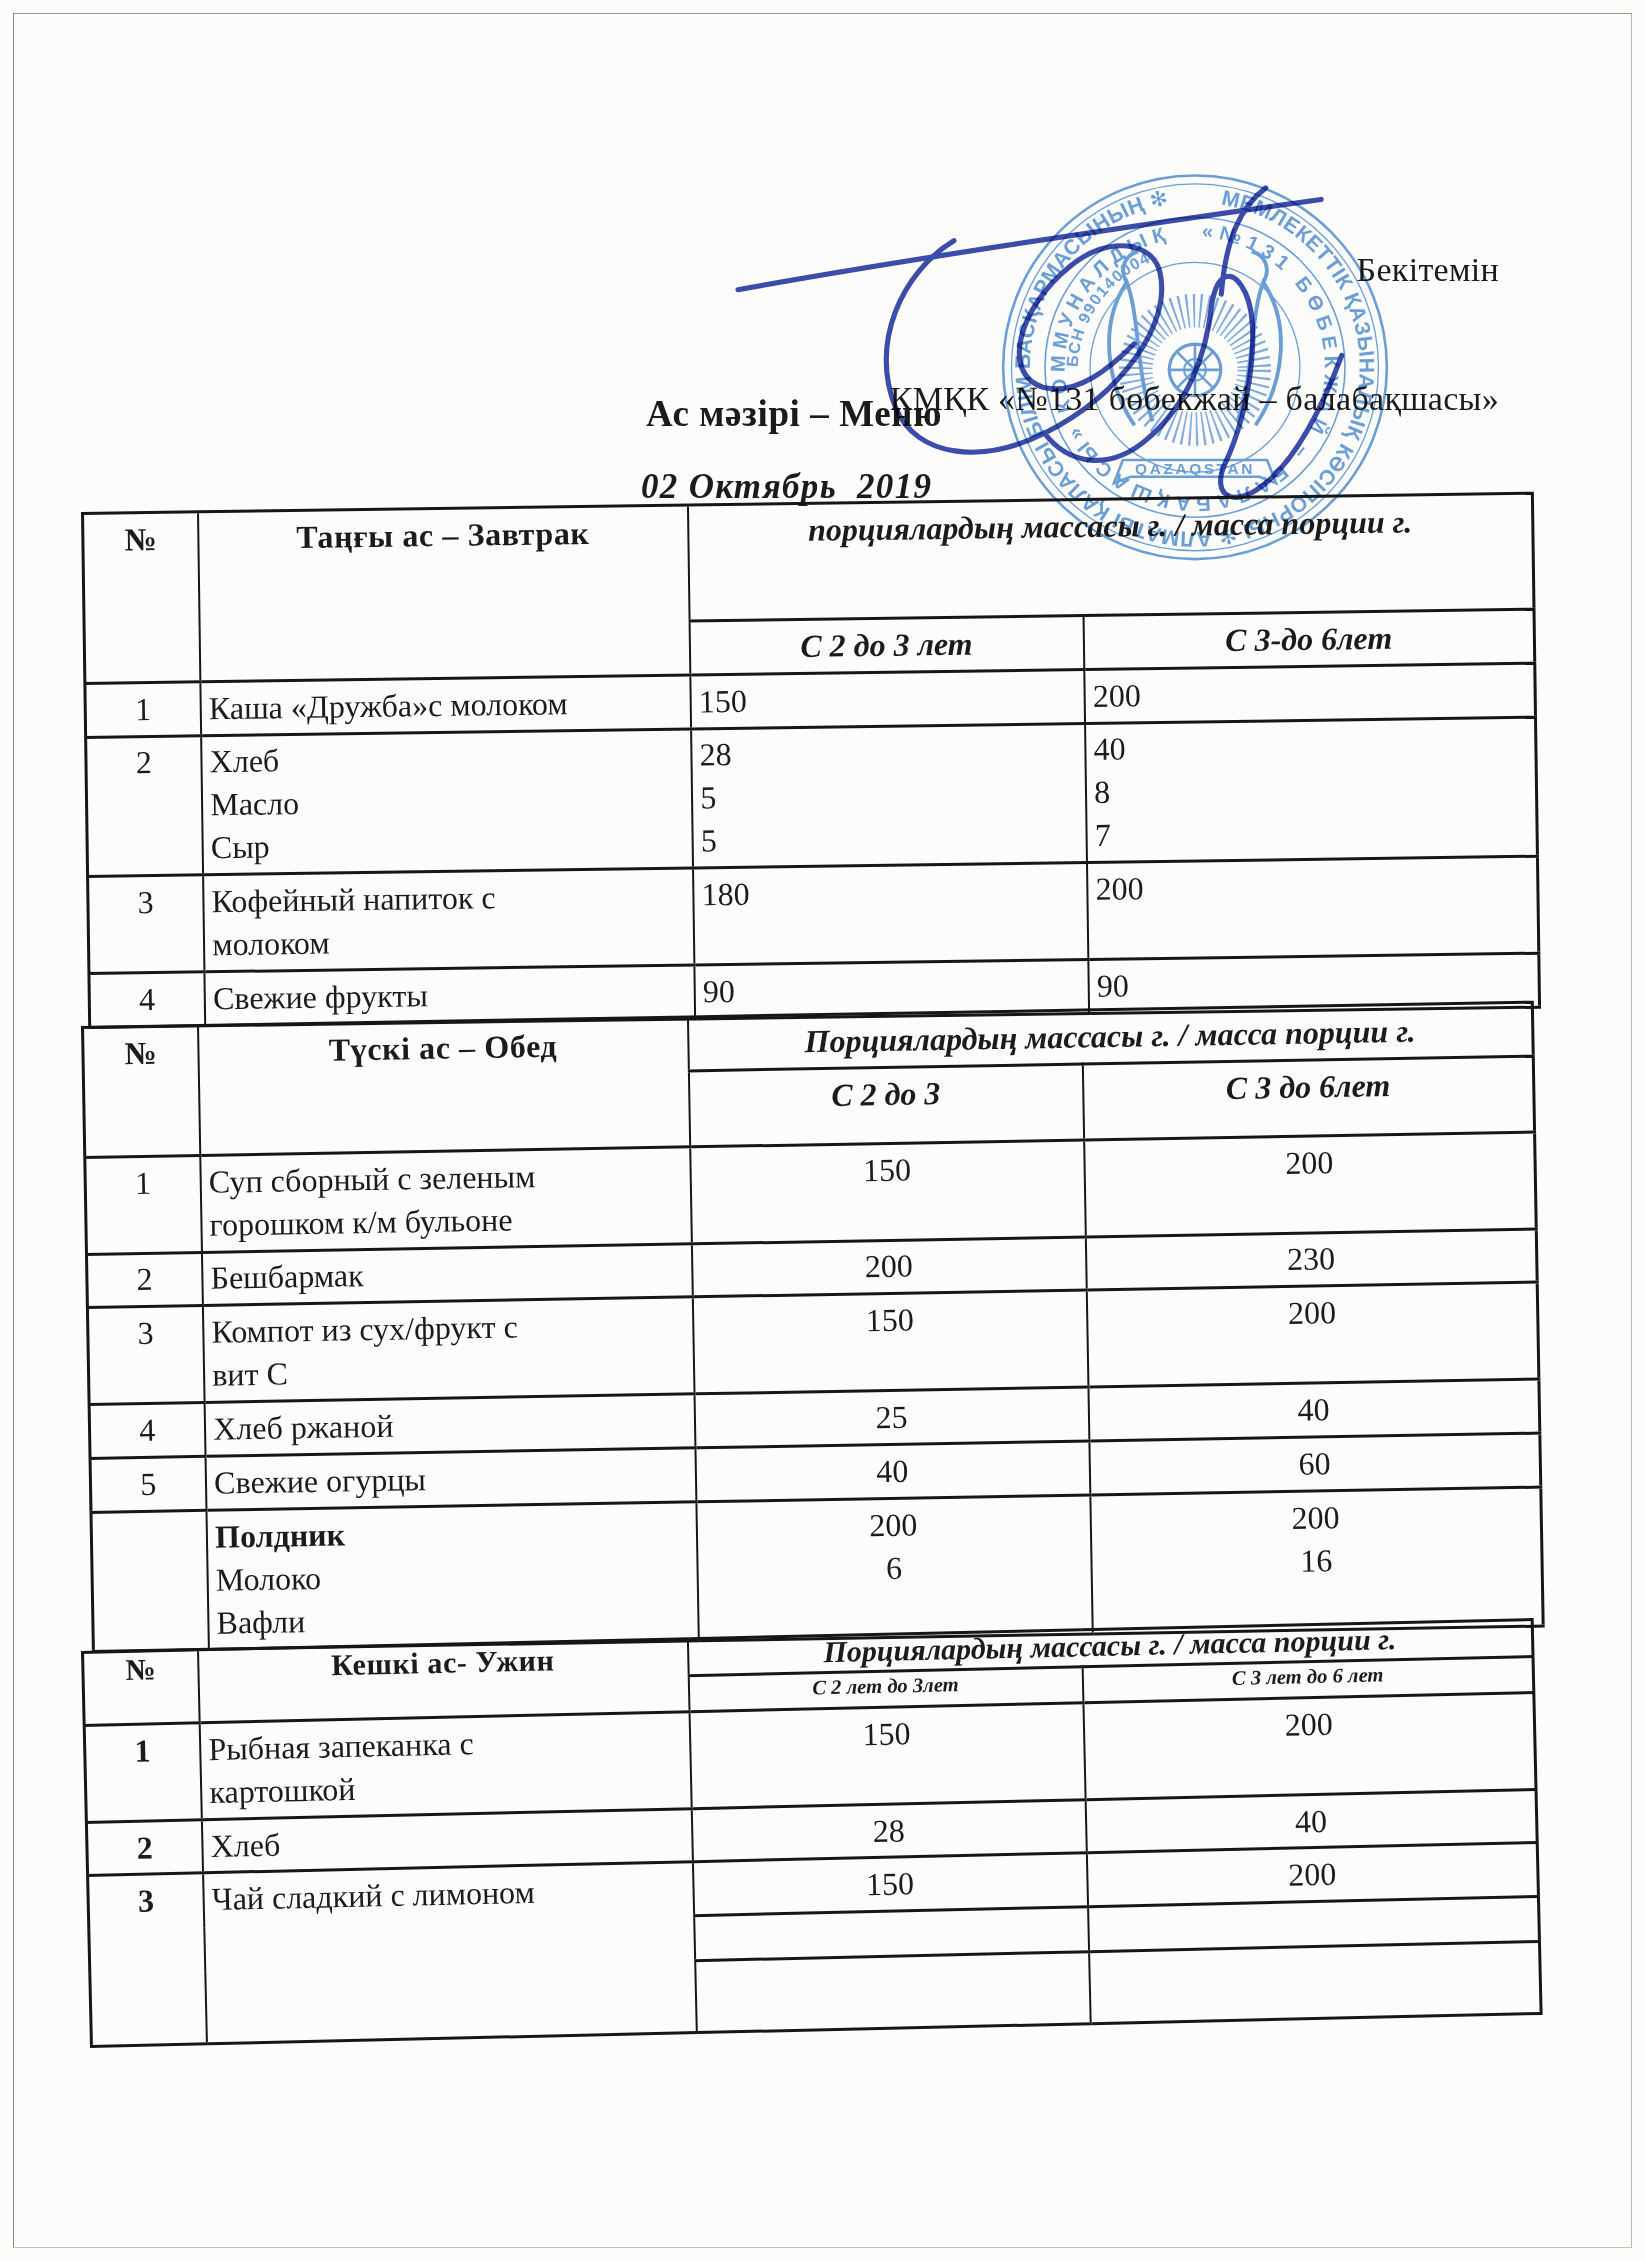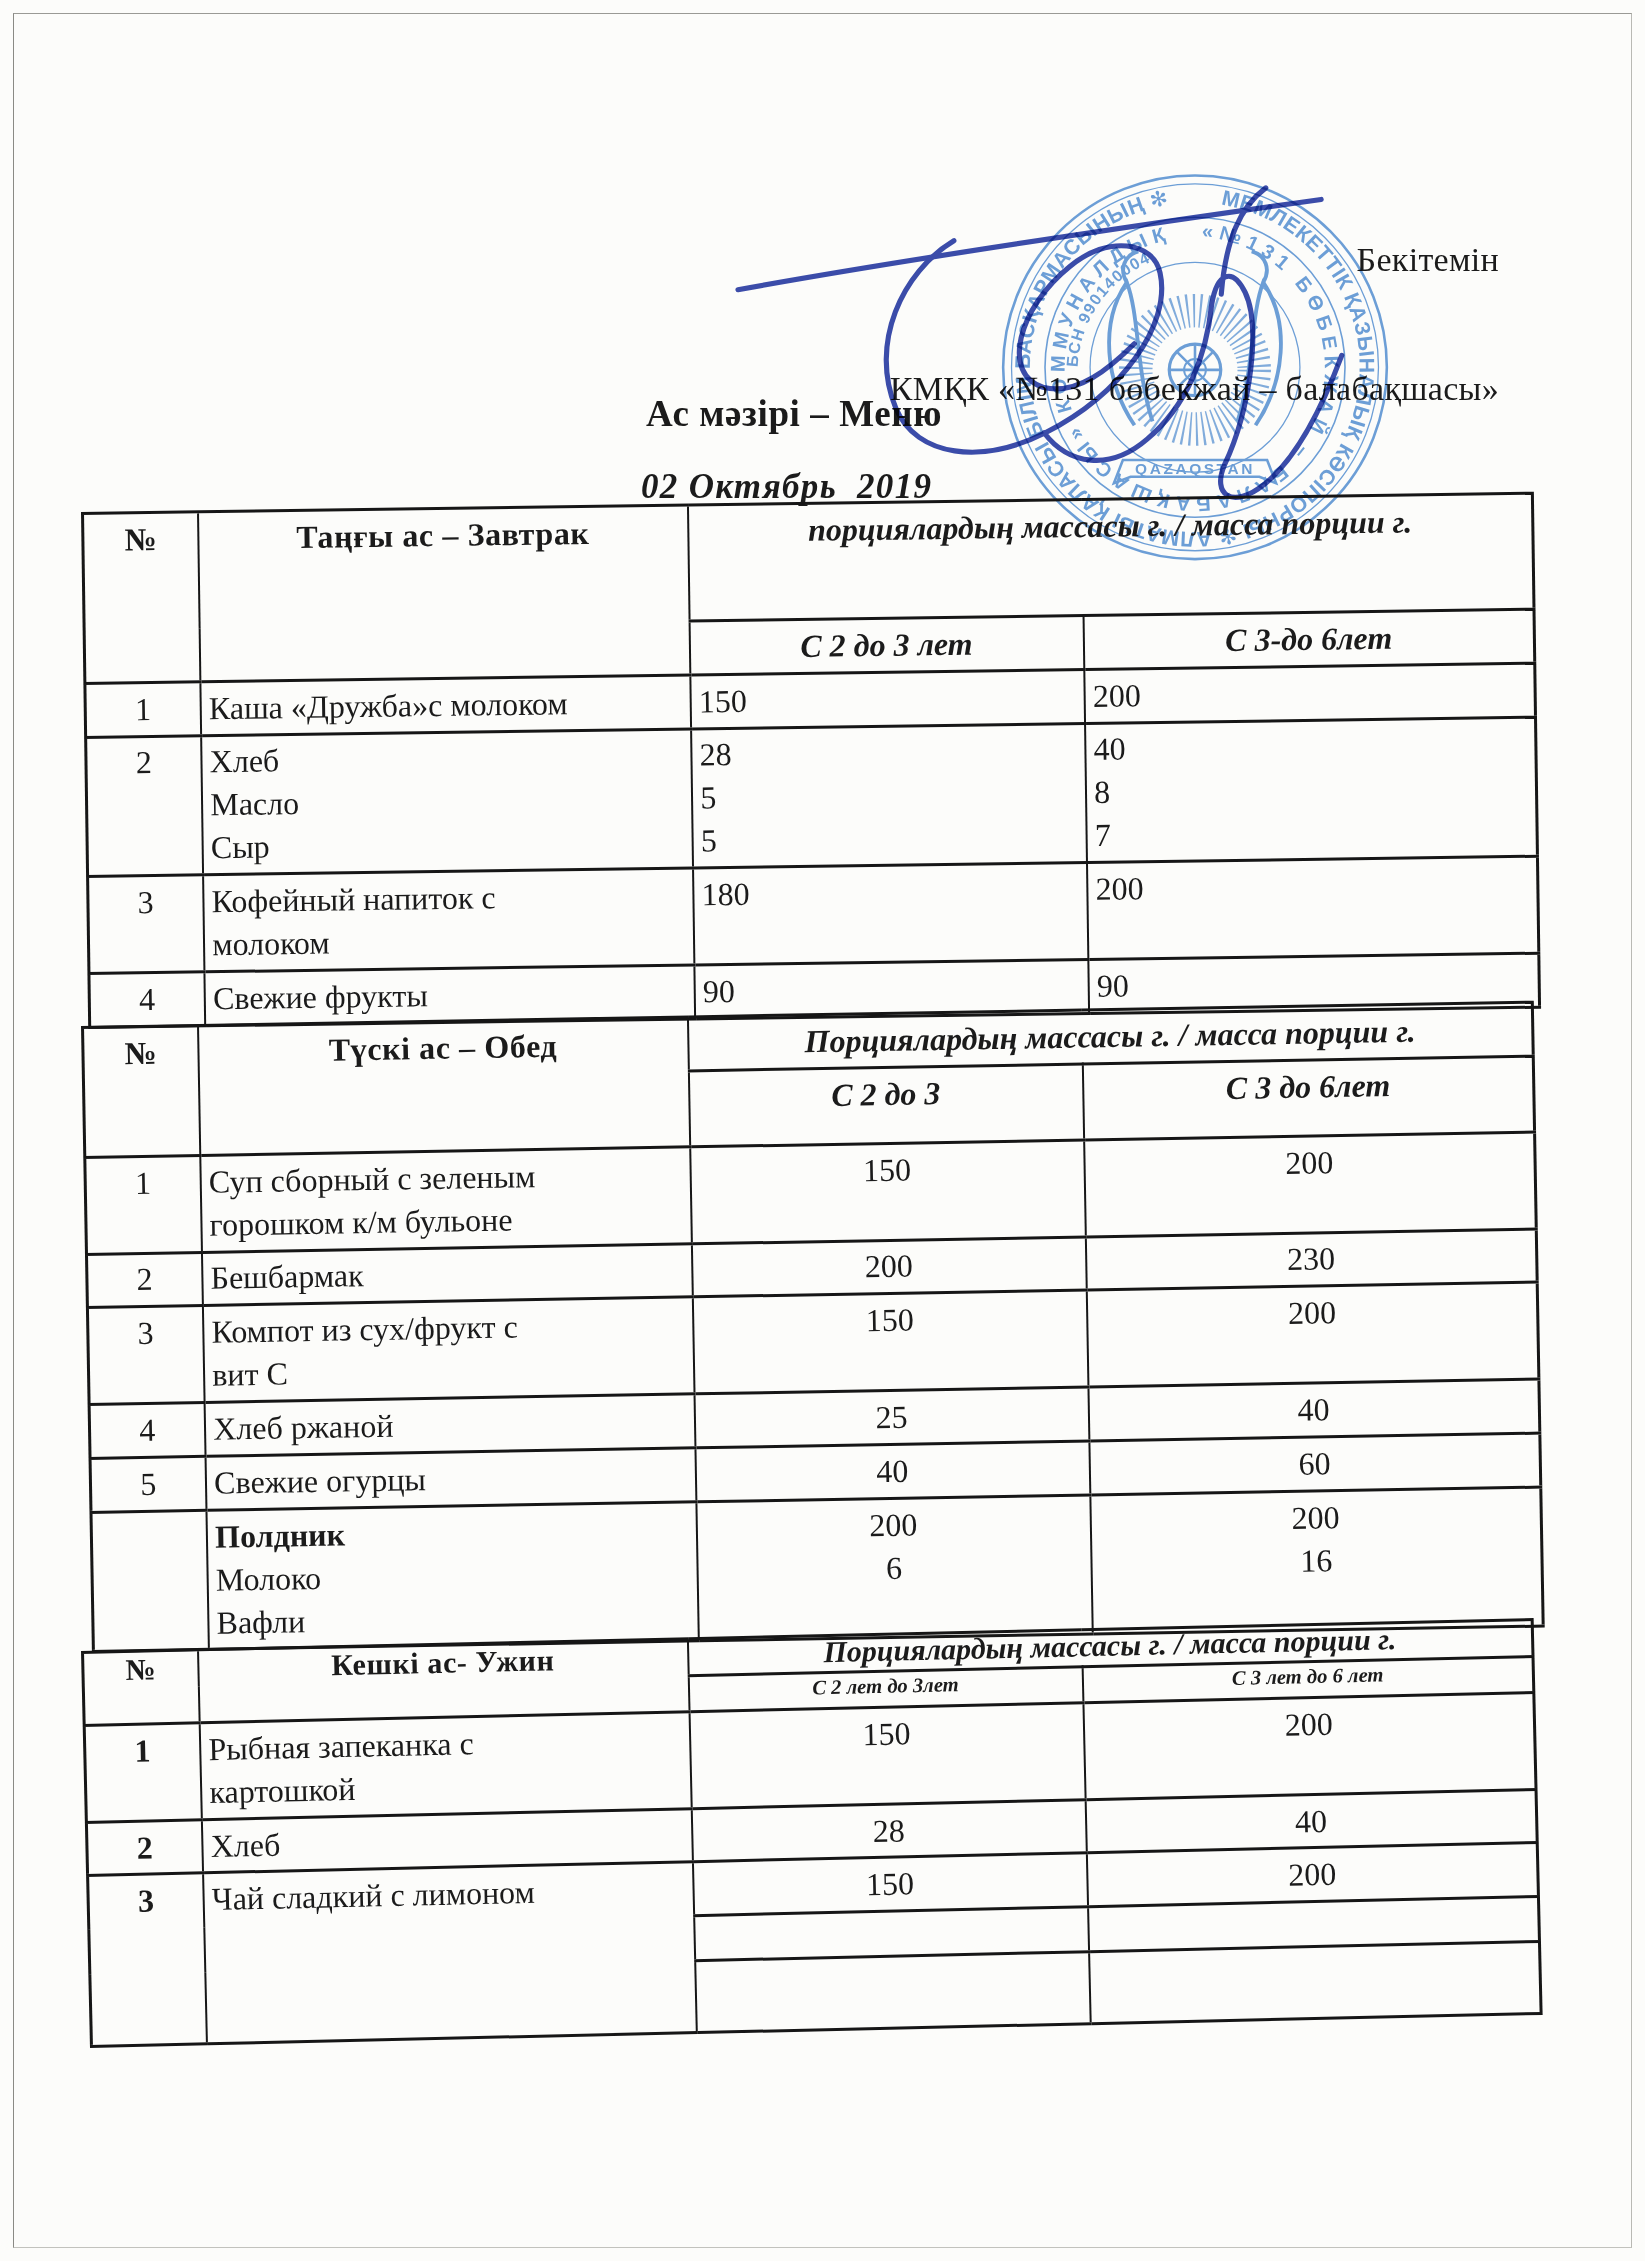--- a/index.html
+++ b/index.html
@@ -14,21 +14,21 @@
   .scan-frame{
     position:absolute;inset:13px;
     border:1.9px solid #99999300;
     border-left:1.9px solid #8a8a85;
     border-top:1.9px solid #9a9a95;
     border-right:1.9px solid #b9b9b4;
     border-bottom:1.9px solid #c2c2bd;
     pointer-events:none;
   }
   .approval{
-    position:absolute;top:152px;right:146px;
+    position:absolute;top:162px;right:146px;
     text-align:right;font-size:34px;line-height:43px;
     white-space:pre;letter-spacing:0.3px;
   }
   .sig-blank{
     display:inline-block;width:193px;height:6.4px;
     border-bottom:3.2px solid #111;margin:0 2.6px 0 9px;
   }
   .title{
     position:absolute;left:646px;top:392px;
     font-size:37px;font-weight:bold;letter-spacing:0.6px;text-align:right;

